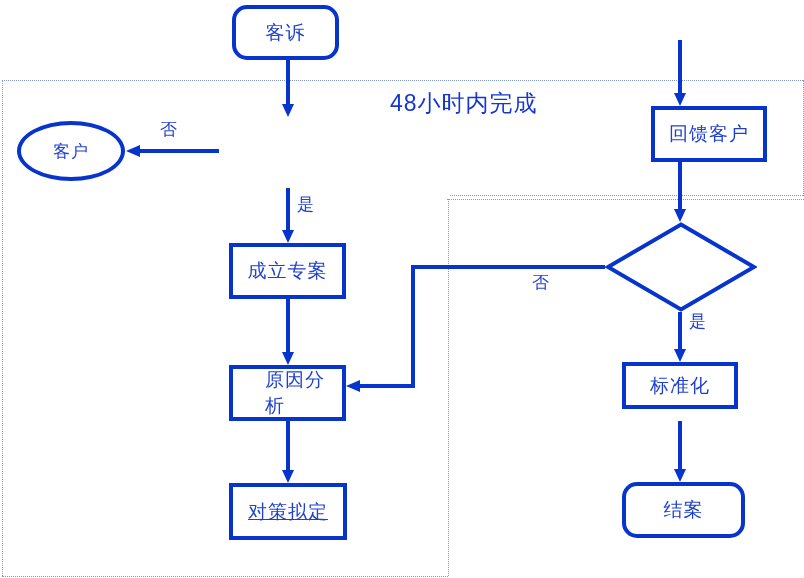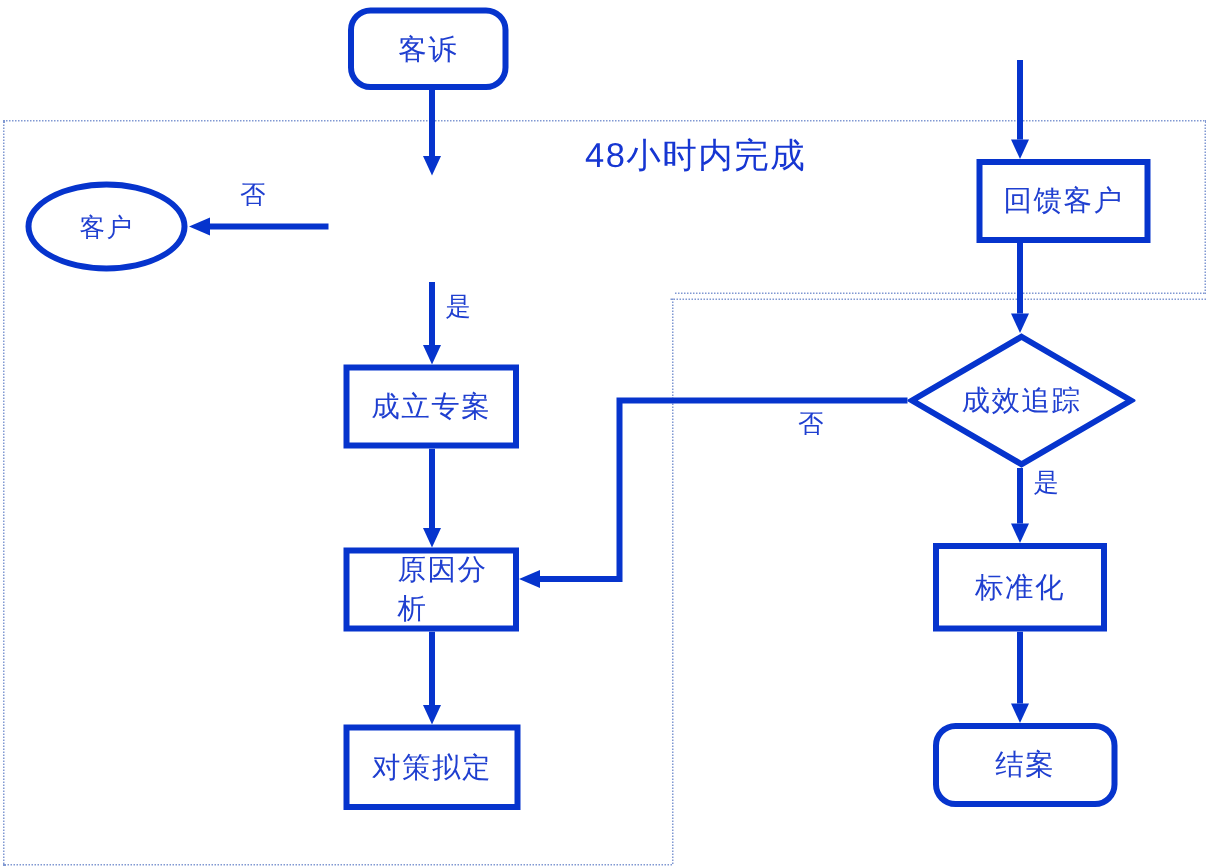--- a/index.html
+++ b/index.html
@@ -105,36 +105,35 @@
   </div>
 
   <div class="node" style="left:229px;top:243px;width:117px;height:56px;">
     <span>成立专案</span>
   </div>
 
   <div class="node" style="left:229px;top:365px;width:117px;height:56px;padding-left:32px;">
     <span>原因分析</span>
   </div>
 
-  <div class="node" style="left:229px;top:483px;width:118px;height:57px;">
+  <div class="node" style="left:229px;top:483px;width:118px;height:57px;text-decoration:underline;">
     <span>对策拟定</span>
   </div>
 
   <div class="node" style="left:651px;top:106px;width:116px;height:56px;">
     <span>回馈客户</span>
   </div>
 
   <div class="diamond-wrap" style="left:605px;top:222px;width:152px;height:90px;">
     <svg width="152" height="90">
       <polygon points="76,2.5 149,45 76,87.5 3,45" fill="#ffffff" stroke="#0634cd" stroke-width="4"></polygon>
     </svg>
-    <span class="lbl">成效追踪</span>
   </div>
 
-  <div class="node" style="left:622px;top:362px;width:116px;height:59px;">
+  <div class="node" style="left:622px;top:362px;width:116px;height:47px;">
     <span>标准化</span>
   </div>
 
   <div class="node rounded" style="left:622px;top:482px;width:123px;height:56px;">
     <span>结案</span>
   </div>
 
   <span class="edge-label" style="left:160px;top:118px;">否</span>
   <span class="edge-label" style="left:297px;top:193px;">是</span>
   <span class="edge-label" style="left:532px;top:271px;">否</span>

